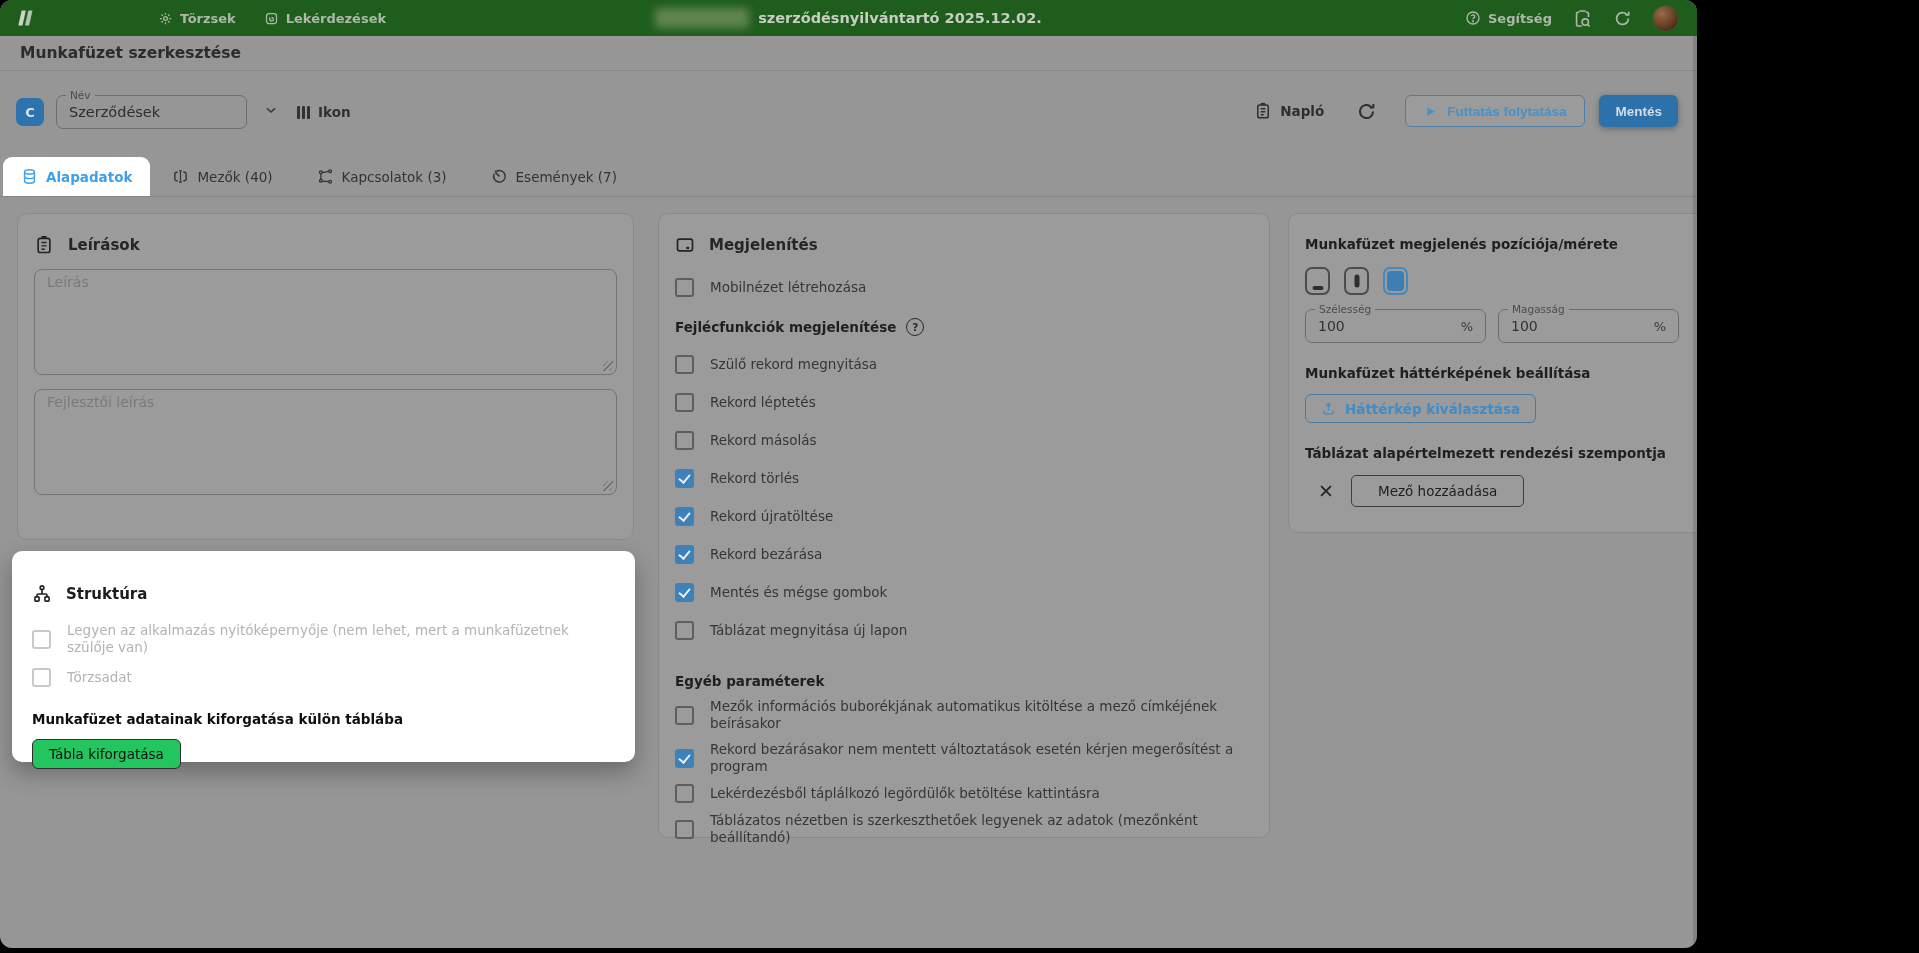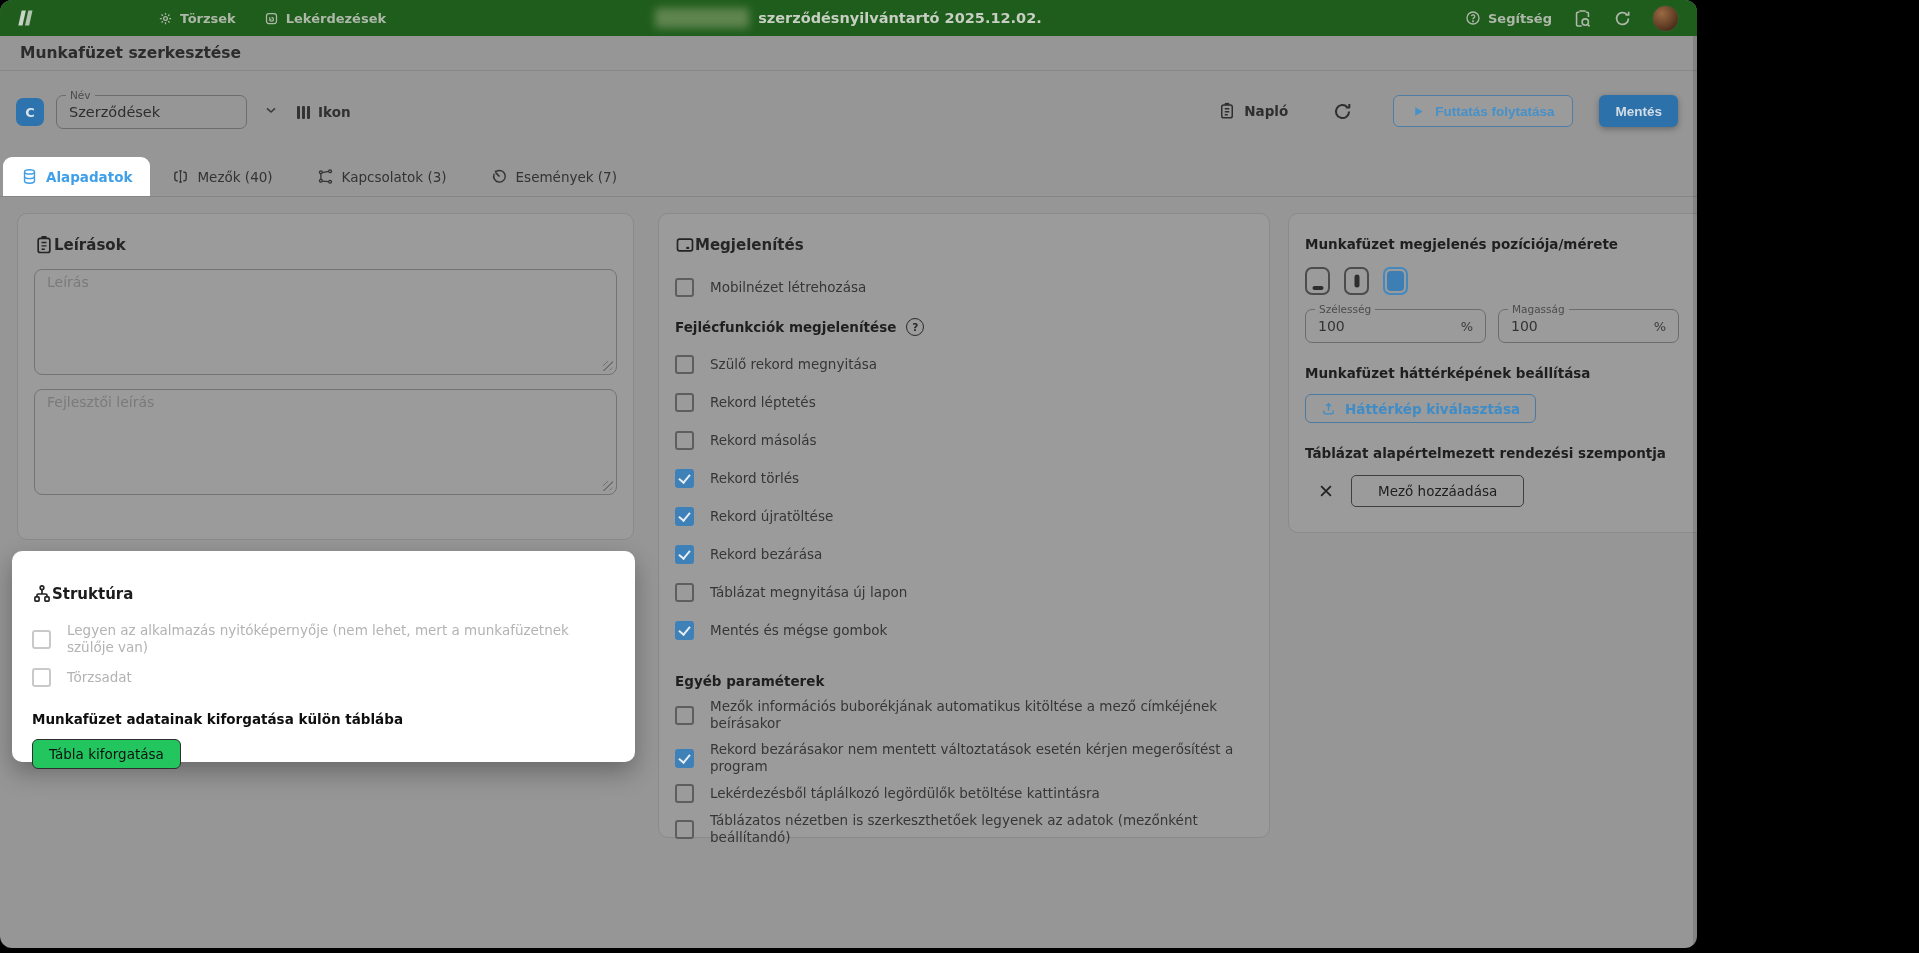--- a/index.html
+++ b/index.html
@@ -28,35 +28,35 @@
   .toolbar-left{position:absolute;left:16px;top:8px;display:flex;align-items:center;}
   .c-badge{width:28px;height:28px;border-radius:7px;background:#2d73ae;color:#d9e4ec;font-size:13px;font-weight:700;display:flex;align-items:center;justify-content:center;}
   .field{position:relative;border:1px solid #6d6d6d;border-radius:7px;height:32px;display:flex;align-items:center;padding:0 12px;--field-bg:#969696;background:var(--field-bg);}
   .field .flabel{position:absolute;top:-7px;left:9px;font-size:10.5px;color:#4c4c4c;background:var(--field-bg);padding:0 4px;line-height:12px;}
   .name-field{width:165px;margin-left:12px;}
   .name-field .fvalue{font-size:14.5px;color:#2e2e2e;}
   .chev{margin-left:16px;color:#3a3a3a;}
   .columns-icon{margin-left:18px;display:flex;gap:2px;}
   .columns-icon i{display:block;width:3px;height:13px;background:#333;border-radius:1px;}
   .ikon-label{margin-left:8px;font-size:13.5px;font-weight:600;color:#303030;}
-  .toolbar-right{position:absolute;right:19px;top:8px;display:flex;align-items:center;gap:12px;}
+  .toolbar-right{position:absolute;right:19px;top:8px;display:flex;align-items:center;}
   .log-item{display:flex;align-items:center;gap:8px;font-size:13.5px;font-weight:600;color:#2e2e2e;cursor:pointer;}
   .refresh-btn{margin-left:32px;color:#2e2e2e;display:flex;}
   .run-btn{margin-left:28px;height:32px;display:flex;align-items:center;gap:10px;padding:0 18px;border:1px solid #4e7ea6;border-radius:6px;color:#4691c9;font-size:13.5px;font-weight:600;background:#9b9b9b;cursor:pointer;}
   .save-btn{margin-left:14px;height:32px;padding:0 16px;background:#2d71ab;border:none;border-radius:6px;color:#d3dde6;font-size:13.5px;font-weight:600;box-shadow:0 2px 6px rgba(0,0,0,.3);cursor:pointer;display:flex;align-items:center;}
 
   
   .tabbar{position:absolute;top:157px;left:0;right:0;height:39px;border-bottom:1px solid #858585;display:flex;align-items:stretch;}
   .tab{display:flex;align-items:center;gap:8px;font-size:13.5px;color:#333;padding:0 22px;cursor:pointer;}
   .tab svg{width:17px;height:17px;}
   .tab.active{background:#fff;color:#3f9fe8;border-radius:9px 9px 0 0;margin-left:3px;padding:6px 18px;font-weight:600;z-index:4;}
 
   
   .card{position:absolute;background:#9b9b9b;border:1px solid #8a8a8a;border-radius:10px;padding:0 16px;box-sizing:border-box;}
-  .card-title{display:flex;align-items:center;margin-top:21px;font-size:15px;font-weight:600;color:#262626;}
+  .card-title{display:flex;align-items:center;gap:14px;margin-top:21px;font-size:15px;font-weight:600;color:#262626;}
   .card-title svg{width:20px;height:20px;color:#242424;}
   .card-desc{left:17px;top:213px;width:617px;height:327px;}
   .card-structure{left:12px;top:551px;width:623px;height:211px;background:#ffffff;border:none;border-radius:10px;box-shadow:0 10px 24px rgba(0,0,0,.30);z-index:6;padding:12px 20px;}
   .card-display{left:658px;top:213px;width:612px;height:625px;}
   .card-settings{left:1288px;top:213px;width:615px;height:320px;}
 
   
   .ta{position:relative;margin-top:14px;height:96px;border:1px solid #747474;border-radius:8px;padding:4px 12px;font-size:14px;color:#7a7a7a;}
   .ta .grip{position:absolute;right:3px;bottom:3px;width:10px;height:10px;background:repeating-linear-gradient(135deg,transparent 0 3px,#6f6f6f 3px 4px);border-bottom-right-radius:6px;}
 
@@ -335,26 +335,26 @@
     </div>
     <div class="cb-row fn-row">
       <span class="cb checked"></span>
       <span class="cb-label">Rekord újratöltése</span>
     </div>
     <div class="cb-row fn-row">
       <span class="cb checked"></span>
       <span class="cb-label">Rekord bezárása</span>
     </div>
     <div class="cb-row fn-row">
-      <span class="cb"></span>
-      <span class="cb-label">Táblázat megnyitása új lapon</span>
-    </div>
-    <div class="cb-row fn-row">
       <span class="cb checked"></span>
       <span class="cb-label">Mentés és mégse gombok</span>
+    </div>
+    <div class="cb-row fn-row">
+      <span class="cb"></span>
+      <span class="cb-label">Táblázat megnyitása új lapon</span>
     </div>
 
     <div class="section-h other-title">Egyéb paraméterek</div>
 
     <div class="cb-row other-row">
       <span class="cb"></span>
       <span class="cb-label">Mezők információs buborékjának automatikus kitöltése a mező címkéjének beírásakor</span>
     </div>
     <div class="cb-row other-row">
       <span class="cb checked"></span>

